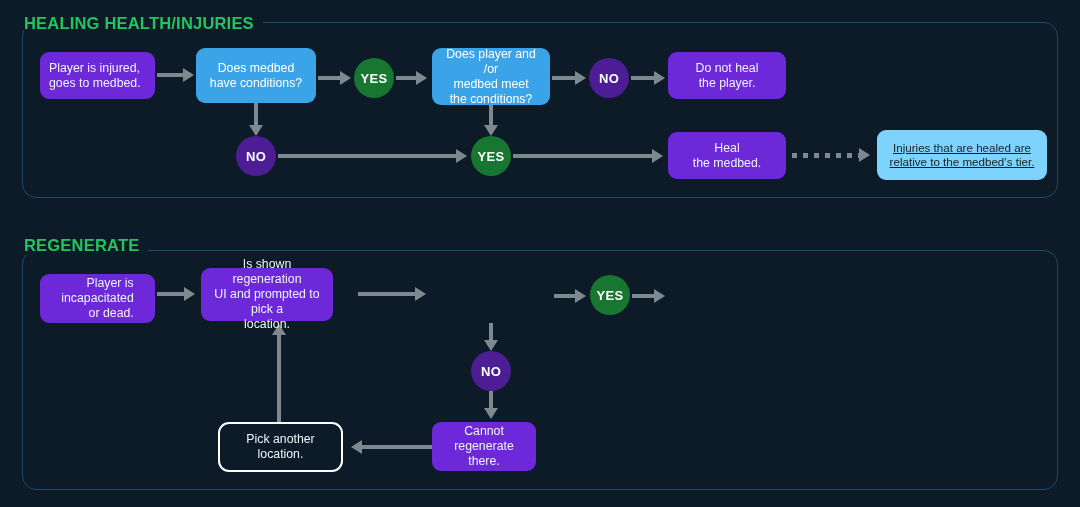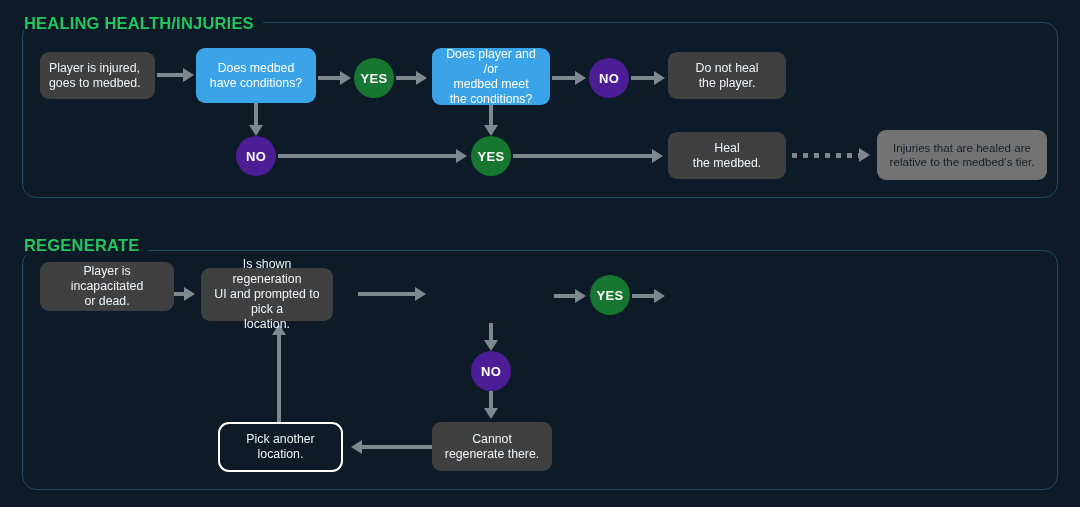--- a/index.html
+++ b/index.html
@@ -36,31 +36,32 @@
     align-items: center;
     justify-content: center;
     border-radius: 9px;
     color: #eef4f8;
     font-size: 12.3px;
     line-height: 1.22;
     text-align: center;
     padding: 6px 9px;
     z-index: 4;
   }
-  .node.dark  { background: #404040; }
+  .node.dark  { background: #6d28d9; }
   .node.light { background: #3ba4e8; color: #ffffff; }
   .node.outline {
     background: #0c1b27;
     border: 2px solid #ffffff;
     border-radius: 11px;
   }
   .node.callout {
-    background: #737373;
+    background: #7dd3fc;
     color: #16202a;
     border-radius: 9px;
+    text-decoration: underline;
   }
   .node.left { text-align: left; justify-content: flex-start; }
 
   
   .pill {
     position: absolute;
     display: flex;
     align-items: center;
     justify-content: center;
     border-radius: 50%;
@@ -170,35 +171,35 @@
 
   <div class="line-h conn" style="left:513px; top:154px; width:140px;"></div>
   <div class="arrow right conn" style="left:652px; top:149px;"></div>
 
   <div class="line-dotted conn" style="left:792px; top:153px; width:68px;"></div>
   <div class="arrow right conn" style="left:859px; top:148px;"></div>
 
   <div class="panel" style="left:22px; top:250px; width:1036px; height:240px;"></div>
   <div class="panel-title" style="left:24px; top:236px;">REGENERATE</div>
 
-  <div class="node dark" style="left:40px; top:262px; width:134px; height:49px; white-space:pre-line;">Player is
+  <div class="node dark" style="left:40px; top:274px; width:115px; height:49px; white-space:pre-line;text-align:right;">Player is
 incapacitated
 or dead.</div>
 
   <div class="node dark" style="left:201px; top:268px; width:132px; height:53px; white-space:pre-line;">Is shown regeneration
 UI and prompted to pick a
 location.</div>
 
 
   <div class="pill yes" style="left:590px; top:275px; width:40px; height:40px;">YES</div>
 
 
   <div class="pill no" style="left:471px; top:351px; width:40px; height:40px;">NO</div>
 
-  <div class="node dark" style="left:432px; top:422px; width:120px; height:49px; white-space:pre-line;">Cannot
+  <div class="node dark" style="left:432px; top:422px; width:104px; height:49px; white-space:pre-line;">Cannot
 regenerate there.</div>
 
   <div class="node outline" style="left:218px; top:422px; width:125px; height:50px; white-space:pre-line;">Pick another
 location.</div>
 
   <div class="line-h conn" style="left:157px; top:292px; width:28px;"></div>
   <div class="arrow right conn" style="left:184px; top:287px;"></div>
 
   <div class="line-h conn" style="left:358px; top:292px; width:58px;"></div>
   <div class="arrow right conn" style="left:415px; top:287px;"></div>

